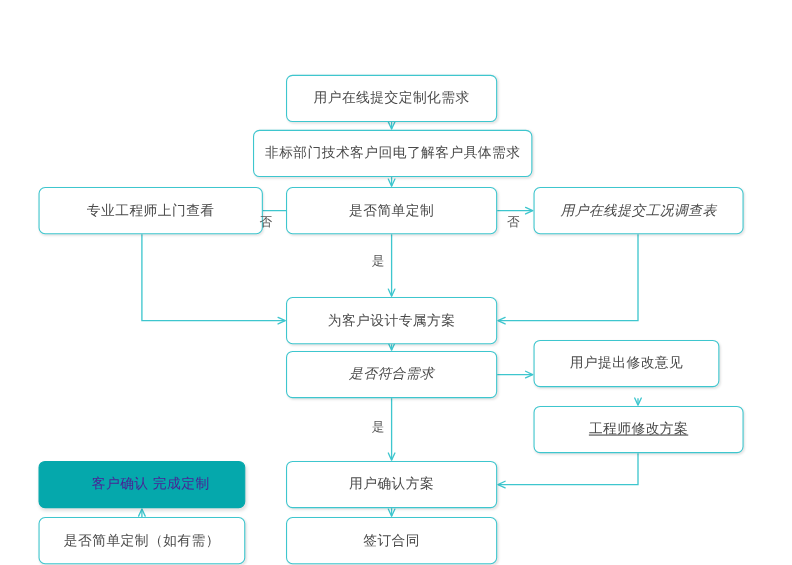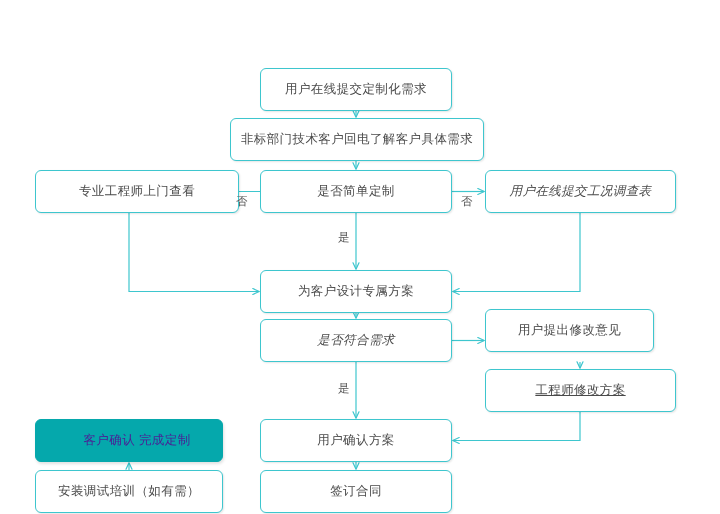--- a/index.html
+++ b/index.html
@@ -149,21 +149,21 @@
       <div class="node" style="left: 485px; top: 369px; width: 191px; height: 43px; text-decoration: underline;">
         <span>工程师修改方案</span>
       </div>
       <div class="node highlight" style="left: 35px; top: 419px; width: 188px; height: 43px;">
         <span>客户确认 完成定制</span>
       </div>
       <div class="node" style="left: 260px; top: 419px; width: 192px; height: 43px;">
         <span>用户确认方案</span>
       </div>
       <div class="node" style="left: 35px; top: 470px; width: 188px; height: 43px;">
-        <span>安装调试培训（如有需）</span>
+        <span>是否简单定制（如有需）</span>
       </div>
       <div class="node" style="left: 260px; top: 470px; width: 192px; height: 43px;">
         <span>签订合同</span>
       </div>
     </div>
   <div id="edge-labels">
       <div class="edge-label" style="left: 236px; top: 194px;">否</div>
       <div class="edge-label" style="left: 461px; top: 194px;">否</div>
       <div class="edge-label" style="left: 338px; top: 230px;">是</div>
       <div class="edge-label" style="left: 338px; top: 381px;">是</div>

